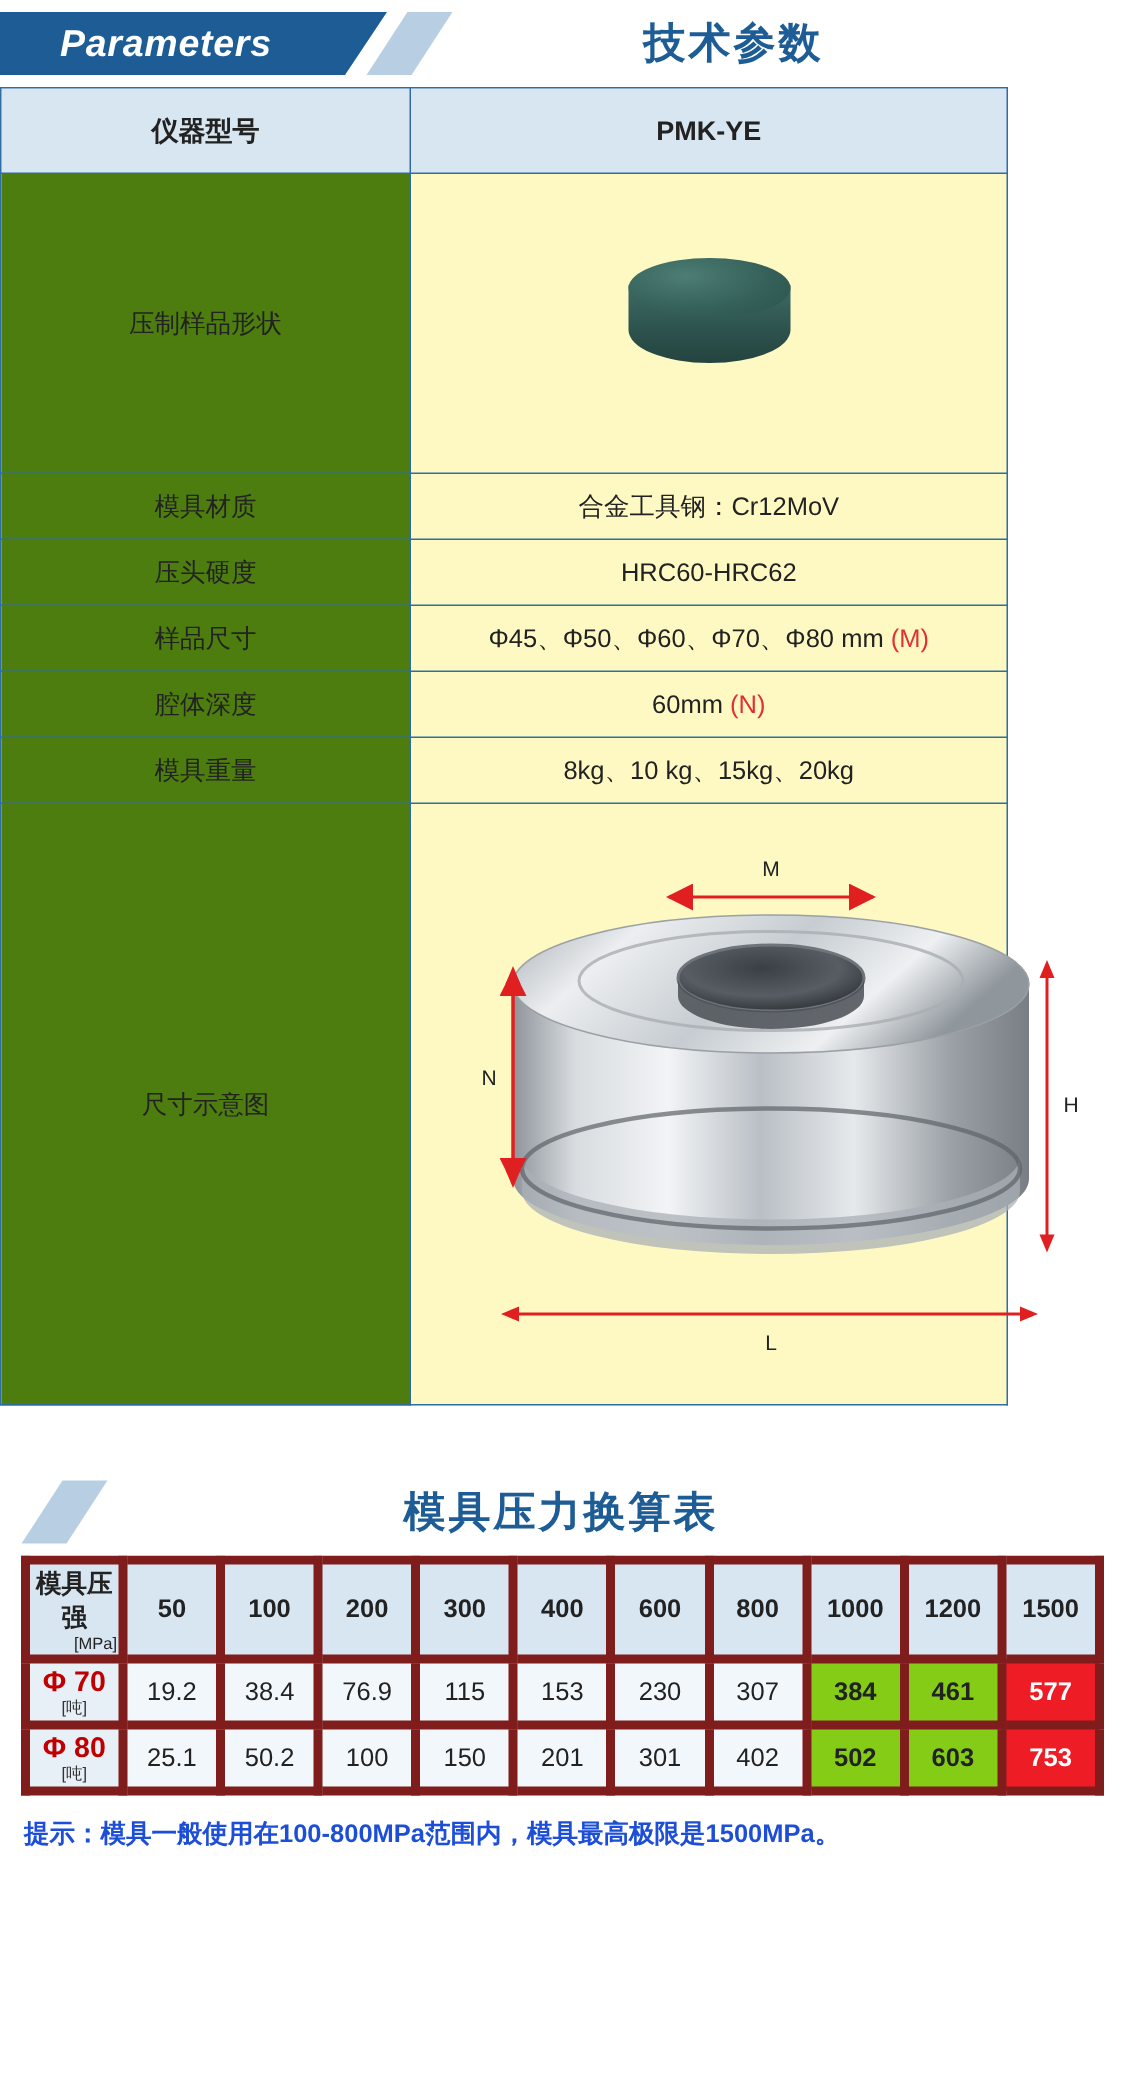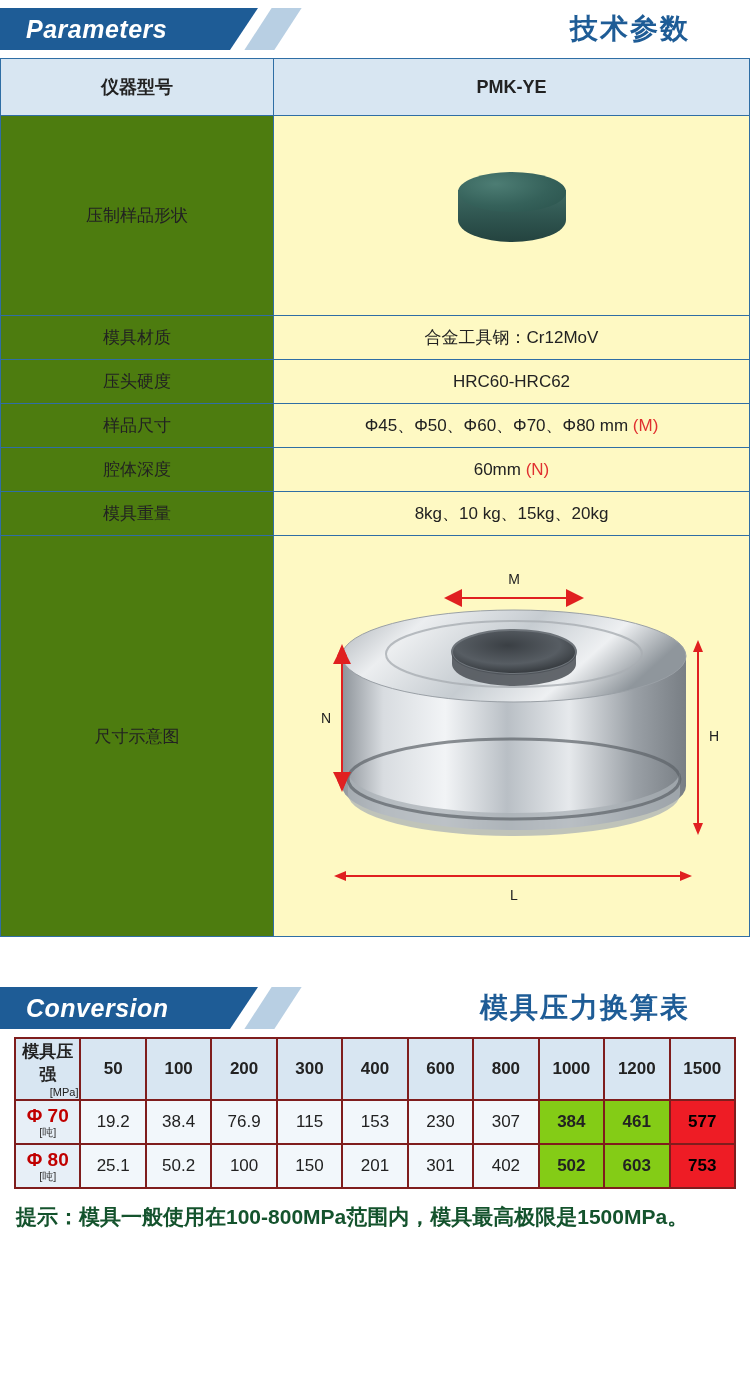--- a/index.html
+++ b/index.html
@@ -20,21 +20,21 @@
     align-items: center;
     background: #ffffff;
   }
   .banner .tag {
     position: relative;
     height: 42px;
     min-width: 230px;
     background: #1e5c96;
     display: flex;
     align-items: center;
-    padding-left: 26px;
+    padding-left: 40px;
     color: #fff;
     font-size: 25px;
     font-weight: bold;
     font-style: italic;
     letter-spacing: .5px;
   }
   .banner .tag:after {
     content: "";
     position: absolute;
     right: -28px; top: 0;
@@ -42,31 +42,31 @@
     border-bottom: 42px solid transparent;
   }
   .banner .slash {
     width: 30px; height: 42px;
     background: #b8cfe3;
     margin-left: 28px;
     transform: skewX(-33deg);
   }
   .banner .ctitle {
     flex: 1;
-    text-align: right;
+    text-align: center;
     font-size: 28px;
     font-weight: bold;
     color: #1e5c96;
     letter-spacing: 2px;
     padding-right: 60px;
   }
 
   
   .ptable {
-    width: 750px;
+    width: 672px;
     border-collapse: collapse;
     table-layout: fixed;
   }
   .ptable td {
     border: 1px solid #2f6ea5;
     text-align: center;
     vertical-align: middle;
     font-size: 17px;
     color: #222;
     padding: 10px 4px;
@@ -111,21 +111,21 @@
   .diagram svg { display: block; }
 
   
   .ctable {
     width: 722px;
     margin: 0 14px;
     border-collapse: collapse;
     table-layout: fixed;
   }
   .ctable td, .ctable th {
-    border: 2px solid #7f1d1d;
+    border: 6px solid #7f1d1d;
     text-align: center;
     vertical-align: middle;
     font-size: 17px;
     height: 44px;
     background: #f2f7fb;
     font-weight: normal;
   }
   .ctable tr.chead td {
     background: #d8e6f2;
     font-weight: bold;
@@ -150,26 +150,26 @@
     font-weight: bold;
     font-size: 17px;
   }
   .ctable td.corner .unit {
     display: block;
     font-size: 11px;
     font-weight: normal;
     text-align: right;
   }
   .ctable td.yellow { background: #84cc16; font-weight: bold; }
-  .ctable td.red    { background: #ee1c25; color: #000000; font-weight: bold; }
+  .ctable td.red    { background: #ee1c25; color: #ffffff; font-weight: bold; }
 
   .note {
     margin: 14px 16px 6px 16px;
-    font-size: 21px;
-    color: #14532d;
+    font-size: 17px;
+    color: #1d4ed8;
     font-weight: bold;
   }
   .spacer { height: 42px; }
 </style>
 </head>
 <body>
 
 <div class="page">
 
   <div class="banner">
@@ -297,23 +297,20 @@
           </svg>
         </div>
       </td>
     </tr>
   </tbody>
     </table>
 
   <div class="spacer"></div>
 
   <div class="banner">
-    <div class="tag">
-      <span>Conversion</span>
-    </div>
     <div class="slash"></div>
     <div class="ctitle">模具压力换算表</div>
   </div>
 
   <table class="ctable">
     <tbody>
       <tr class="chead">
         <td class="corner">
           <span>模具压强</span>
           <span class="unit">[MPa]</span>

